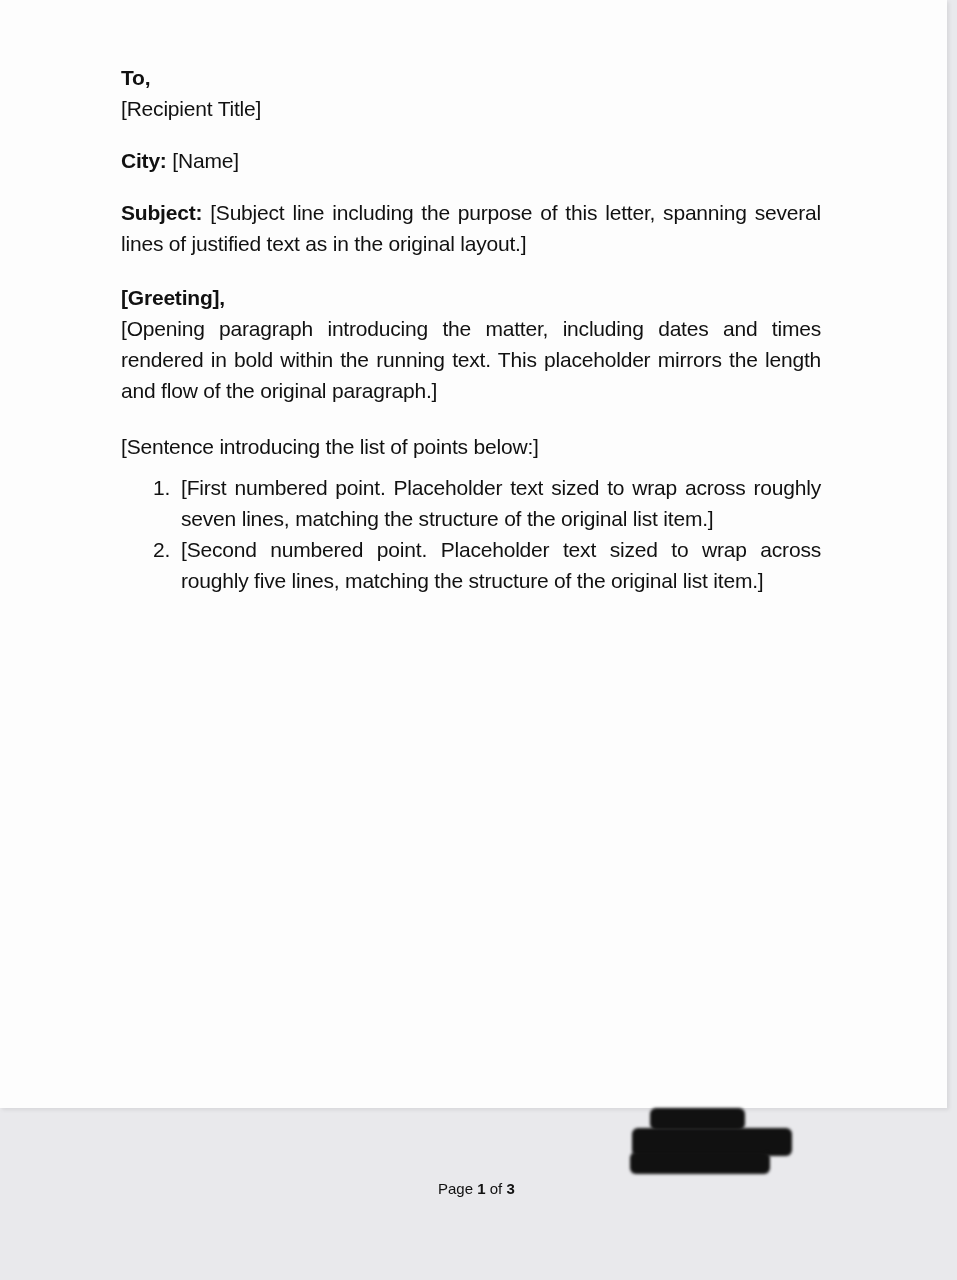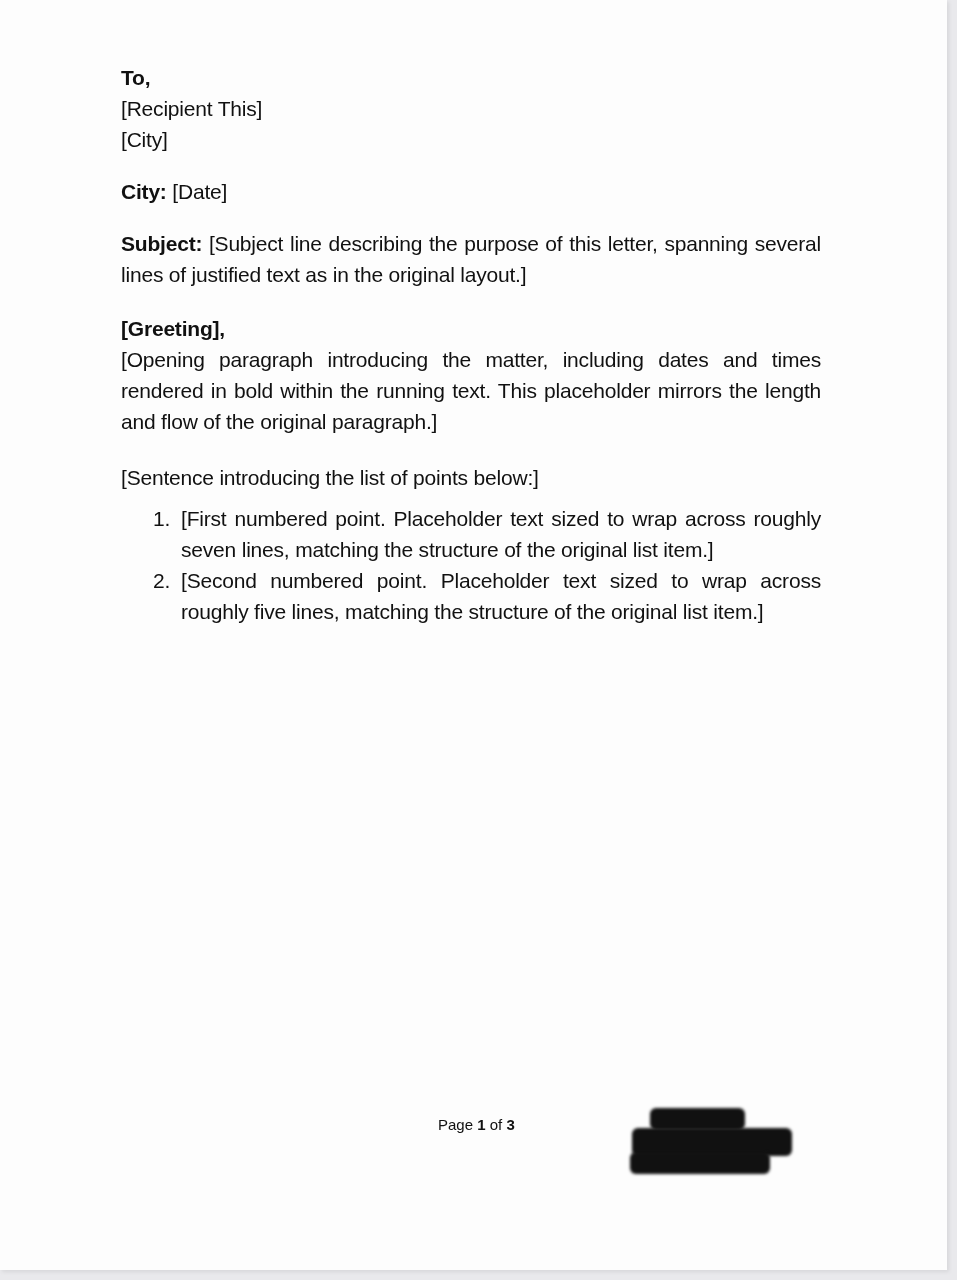--- a/index.html
+++ b/index.html
@@ -4,21 +4,21 @@
 <style>
   html, body { margin: 0; padding: 0; }
   body {
     width: 957px; height: 1280px; overflow: hidden;
     background: #e9e9ec;
     font-family: "Liberation Sans", "DejaVu Sans", sans-serif;
     color: #111;
   }
   .page {
     position: absolute; left: 0; top: 0;
-    width: 947px; height: 1270px;
+    width: 947px; height: 1108px;
     background: #fdfdfd;
     box-shadow: 2px 2px 4px rgba(0,0,0,0.08);
   }
   .content {
     position: absolute; left: 121px; top: 62px; width: 700px;
     font-size: 21px; line-height: 31px;
     letter-spacing: -0.2px;
   }
   .addr div { line-height: 31px; }
   .bold { font-weight: bold; }
@@ -27,45 +27,44 @@
   .salutation { margin-top: 23px; font-weight: bold; }
   .para { text-align: justify; }
   .para2 { margin-top: 25px; text-align: justify; }
   ol.items {
     margin: 10px 0 0 0; padding: 0 0 0 60px;
     list-style: none;
   }
   ol.items li { position: relative; text-align: justify; }
   ol.items li .num { position: absolute; left: -28px; top: 0; }
   .footer-page {
-    position: absolute; left: 438px; top: 1116px;
+    position: absolute; left: 438px; top: 1180px;
     font-size: 15px;
   }
   .sig {
     position: absolute; left: 620px; top: 1100px; width: 180px; height: 140px;
   }
   .redact { position: absolute; background: #111; border-radius: 6px; filter: blur(1.5px); }
 </style>
 </head>
 <body>
 
 <div class="page">
   <div class="content">
     <div class="addr">
       <div class="bold">To,</div>
-      <div>[Recipient This]</div>
-      <div>[City]</div>
+      <div>[Recipient Title]</div>
     </div>
     <div class="date">
       <span class="bold">City:</span>
-      <span>[Date]</span>
+      <span>[Name]</span>
     </div>
     <div class="subject">
       <span class="bold">Subject:</span>
-      <span>[Subject line describing the purpose of this letter, spanning several lines of justified text as in the original layout.]</span>
+      <span>[Subject line including the purpose of this letter, spanning several lines of justified text as in the original layout.]</span>
     </div>
     <div class="salutation">[Greeting],</div>
     <div class="para">[Opening paragraph introducing the matter, including dates and times rendered in bold within the running text. This placeholder mirrors the length and flow of the original paragraph.]</div>
     <div class="para2">[Sentence introducing the list of points below:]</div>
     <ol class="items">
       <li>
         <span class="num">1.</span>
         <span>[First numbered point. Placeholder text sized to wrap across roughly seven lines, matching the structure of the original list item.]</span>
       </li>
       <li>

